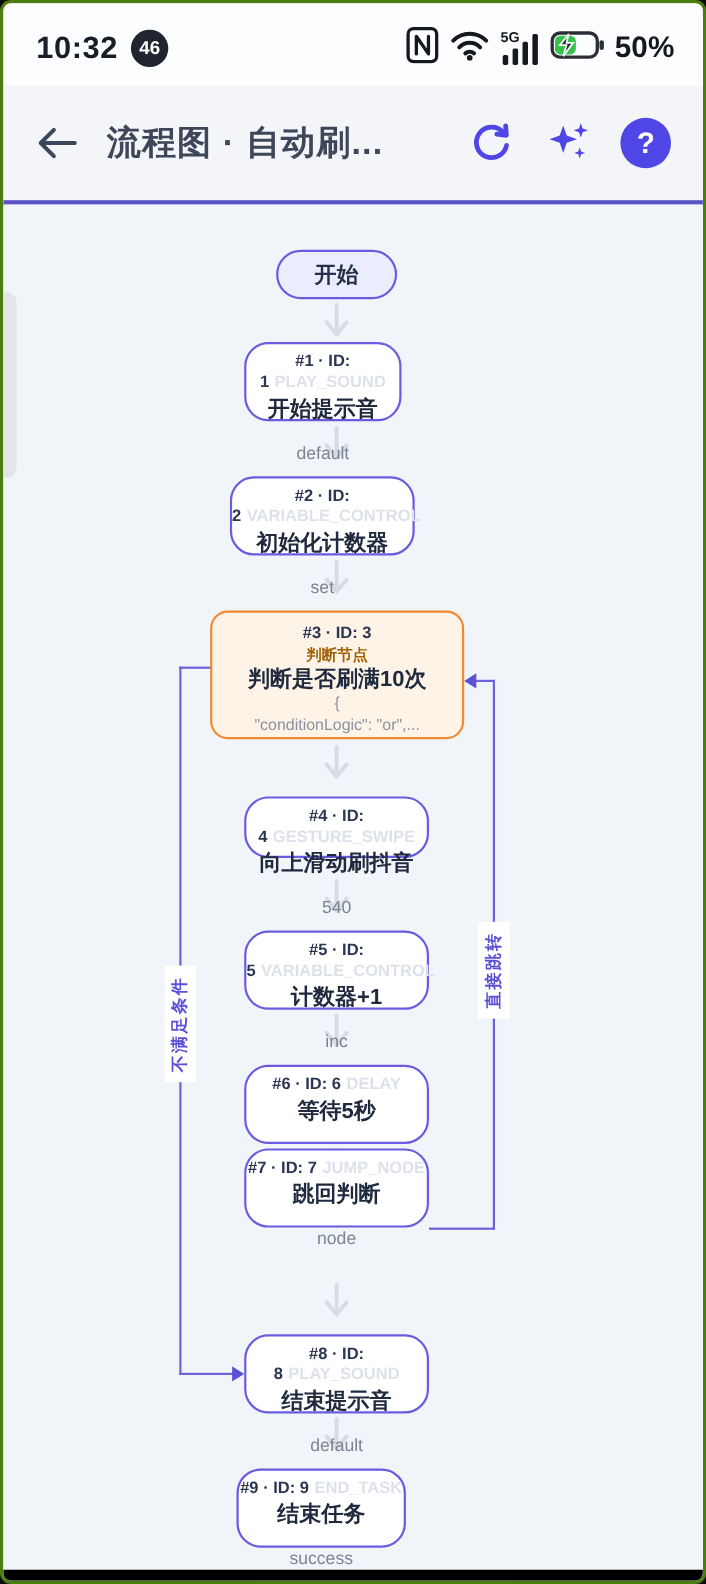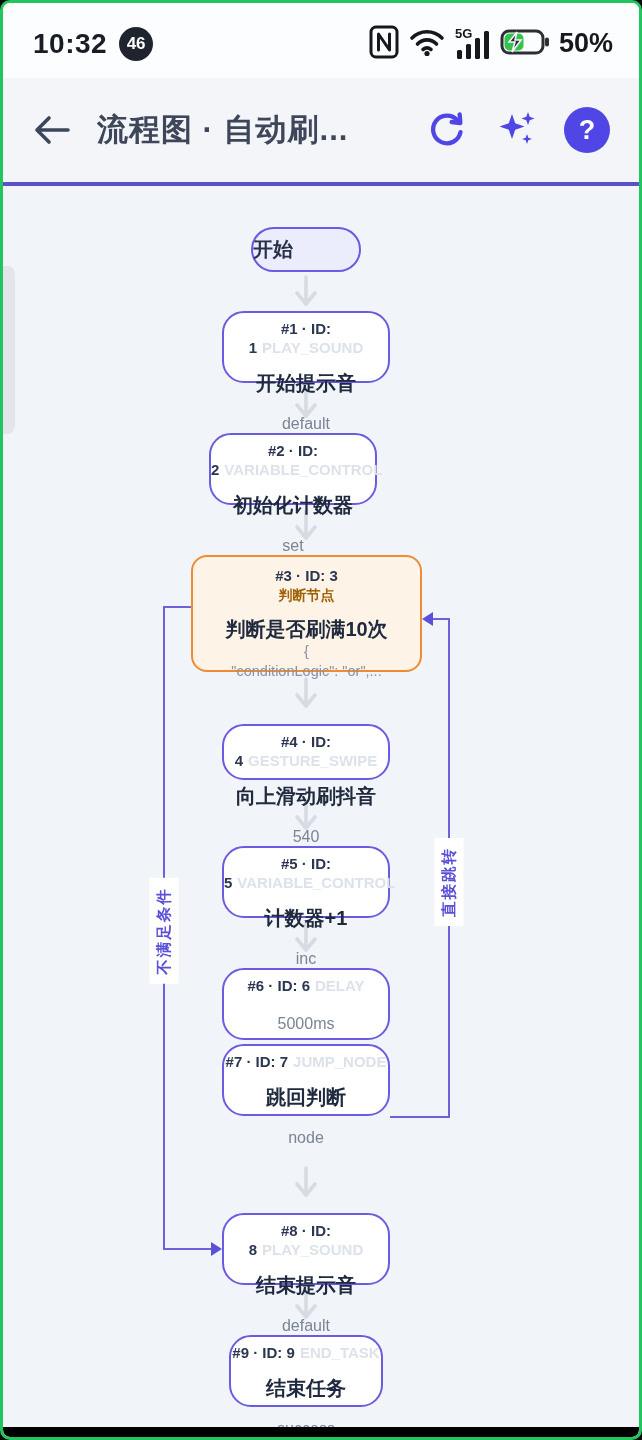--- a/index.html
+++ b/index.html
@@ -1,18 +1,18 @@
 <!DOCTYPE html>
 <html><head>
 <meta charset="utf-8">
 <style>
   html,body{margin:0;padding:0;background:#0c0c0d;}
   *{box-sizing:border-box;}
   body{font-family:"Liberation Sans","DejaVu Sans",sans-serif;}
-  .phone{position:relative;width:642px;height:1440px;background:#f1f4f8;border:3px solid #22c55e;border-radius:10px;overflow:hidden;margin:0 auto;}
+  .phone{position:relative;width:642px;height:1440px;background:#f1f4f8;border:3px solid #4d7c0f;border-radius:10px;overflow:hidden;margin:0 auto;}
 
   
   .status-bar{position:absolute;top:0;left:0;right:0;height:75px;background:#fcfdfe;display:flex;align-items:center;justify-content:space-between;padding:6px 26px 0 30px;}
   .sb-left{display:flex;align-items:center;gap:12px;}
   .sb-time{font-size:28px;font-weight:700;color:#191d26;letter-spacing:.5px;}
   .sb-badge{width:34px;height:34px;border-radius:50%;background:#20242e;color:#fff;font-size:17px;font-weight:700;display:flex;align-items:center;justify-content:center;}
   .sb-right{display:flex;align-items:center;gap:9px;}
   .sb-pct{font-size:27px;font-weight:600;color:#15181d;}
   .sig-wrap{position:relative;width:36px;height:32px;}
   .sig-5g{position:absolute;top:-2px;left:0;font-size:13px;font-weight:800;color:#15181d;text-align:right;}
@@ -26,24 +26,24 @@
   .help-circle{width:46px;height:46px;border-radius:50%;background:#4f46e5;color:#fff;font-size:27px;font-weight:800;display:flex;align-items:center;justify-content:center;}
   .hdr-divider{position:absolute;top:179px;left:0;right:0;height:4px;background:#5a53c6;}
 
   
   .canvas{position:absolute;top:183px;left:0;right:0;bottom:10px;background:#f1f4f8;}
   .scroll-ind{position:absolute;left:0;top:80px;width:12px;height:168px;background:#e3e5ea;border-radius:0 8px 8px 0;}
 
   .node{position:absolute;background:#ffffff;border:2.5px solid #6a5be0;border-radius:22px;text-align:center;padding-top:7px;}
   .node-head{font-size:15px;font-weight:800;color:#2b3650;line-height:1.25;}
   .node-type{color:#dde2ea;font-weight:800;margin-left:5px;}
-  .node-title{font-size:20px;font-weight:800;color:#202a3e;line-height:1.3;margin-top:12px;}
+  .node-title{font-size:20px;font-weight:800;color:#202a3e;line-height:1.3;margin-top:1px;}
   .node-sub{font-size:16px;color:#7b8494;line-height:1.25;margin-top:18px;}
 
-  .node.start{background:#ebedfc;border-radius:23px;display:flex;align-items:center;padding:0;}
+  .node.start{background:#ebedfc;border-radius:23px;display:flex;align-items:center;justify-content:center;padding:0;}
   .start-label{font-size:20px;font-weight:800;color:#27314a;}
 
   .node.decision{background:#fdf3e6;border:2.5px solid #ee8b33;border-radius:16px;padding-top:10px;}
   .decision-tag{font-size:14px;font-weight:800;color:#a16207;line-height:1.3;}
   .cfg-line{font-size:14.5px;color:#8a92a3;line-height:1.35;}
 
   .flow-arrow{position:absolute;left:290px;width:26px;height:38px;}
 
   .edge{position:absolute;background:transparent;}
   .edge-h{height:0;border-top:2.5px solid #6c63d9;}
@@ -169,21 +169,21 @@
     <svg class="flow-arrow" style="top:857px" viewBox="0 0 26 38">
         <path d="M13 3 V27 M4 19 L13 30 L22 19" fill="none" stroke="#d7dbe3" stroke-width="3.6" stroke-linecap="round" stroke-linejoin="round"></path>
       </svg>
     <svg class="flow-arrow" style="top:979px" viewBox="0 0 26 38">
         <path d="M13 3 V27 M4 19 L13 30 L22 19" fill="none" stroke="#d7dbe3" stroke-width="3.6" stroke-linecap="round" stroke-linejoin="round"></path>
       </svg>
     <svg class="flow-arrow" style="top:1101px" viewBox="0 0 26 38">
         <path d="M13 3 V27 M4 19 L13 30 L22 19" fill="none" stroke="#d7dbe3" stroke-width="3.6" stroke-linecap="round" stroke-linejoin="round"></path>
       </svg>
 
-    <div class="node" style="left:219px;top:125px;width:168px;height:72px;">
+    <div class="node" style="left:219px;top:125px;width:143px;height:72px;">
       <div class="node-head"><span>#1 · ID: 1</span><span class="node-type">PLAY_SOUND</span></div>
       <div class="node-title">开始提示音</div>
       <div class="node-sub">default</div>
     </div>
 
     <div class="node" style="left:206px;top:247px;width:168px;height:72px;">
       <div class="node-head"><span>#2 · ID: 2</span><span class="node-type">VARIABLE_CONTROL</span></div>
       <div class="node-title">初始化计数器</div>
       <div class="node-sub">set</div>
     </div>
@@ -203,36 +203,37 @@
     </div>
 
     <div class="node" style="left:219px;top:660px;width:168px;height:72px;">
       <div class="node-head"><span>#5 · ID: 5</span><span class="node-type">VARIABLE_CONTROL</span></div>
       <div class="node-title">计数器+1</div>
       <div class="node-sub">inc</div>
     </div>
 
     <div class="node" style="left:219px;top:782px;width:168px;height:72px;">
       <div class="node-head"><span>#6 · ID: 6</span><span class="node-type">DELAY</span></div>
+      <div class="node-title">等待5秒</div>
       <div class="node-sub">5000ms</div>
     </div>
 
     <div class="node" style="left:219px;top:858px;width:168px;height:72px;">
       <div class="node-head"><span>#7 · ID: 7</span><span class="node-type">JUMP_NODE</span></div>
       <div class="node-title">跳回判断</div>
       <div class="node-sub">node</div>
     </div>
 
     <div class="node" style="left:219px;top:1027px;width:168px;height:72px;">
       <div class="node-head"><span>#8 · ID: 8</span><span class="node-type">PLAY_SOUND</span></div>
       <div class="node-title">结束提示音</div>
       <div class="node-sub">default</div>
     </div>
 
-    <div class="node" style="left:226px;top:1149px;width:154px;height:72px;">
+    <div class="node" style="left:212px;top:1149px;width:154px;height:72px;">
       <div class="node-head"><span>#9 · ID: 9</span><span class="node-type">END_TASK</span></div>
       <div class="node-title">结束任务</div>
       <div class="node-sub">success</div>
     </div>
 
   </div>
 
   <div class="bottom-bar"></div>
 </div>
 

